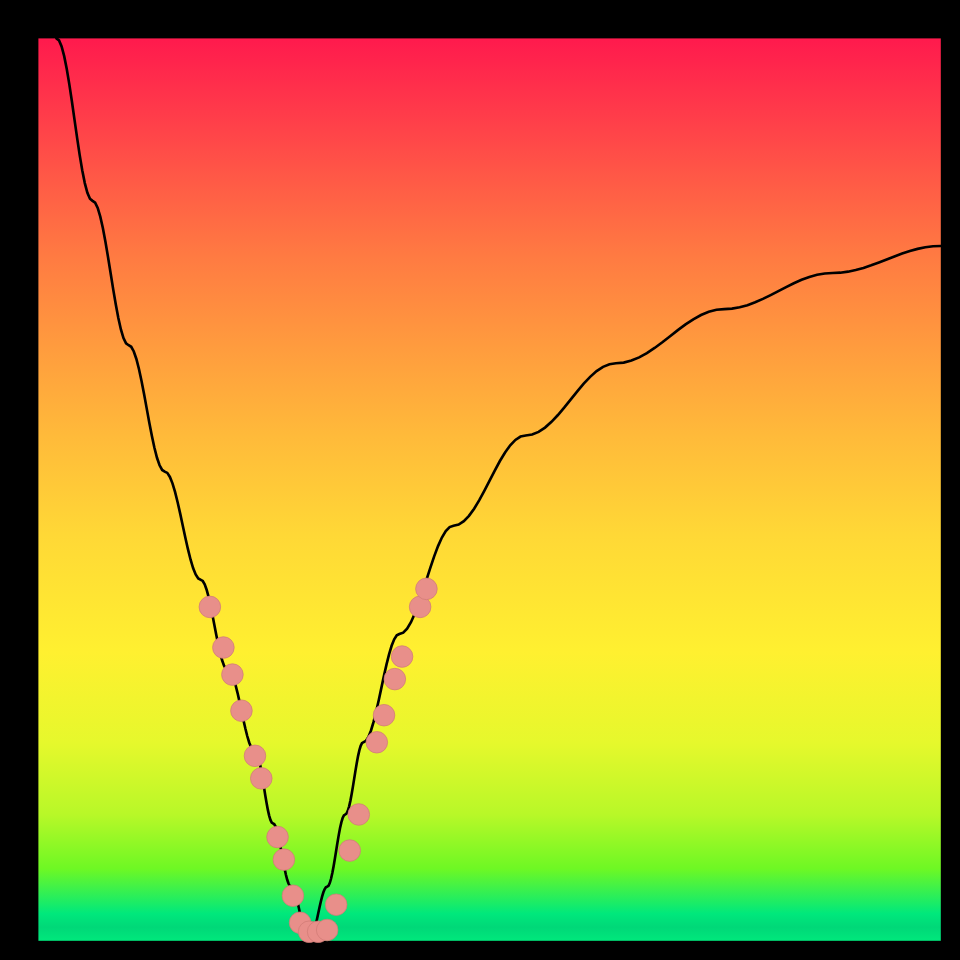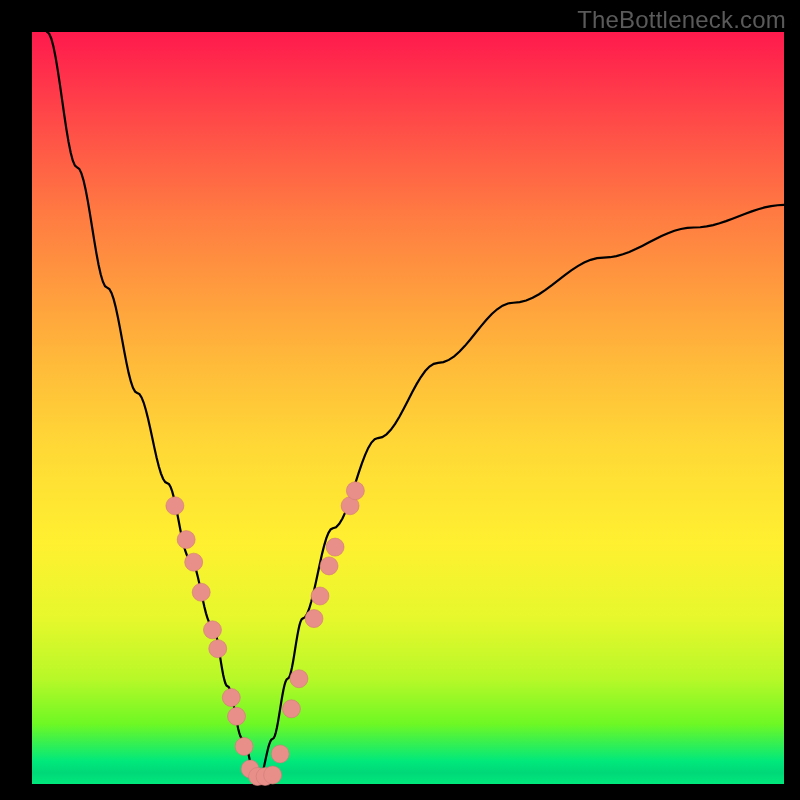--- a/index.html
+++ b/index.html
@@ -61,21 +61,20 @@
   .marker {
     fill: #e88f8a;
     stroke: #d07a75;
     stroke-width: 0.6;
   }
 </style>
 </head>
 <body>
 
 <div class="frame">
-  <div class="watermark">TheBottleneck.com</div>
   <div class="plot-area">
     <svg class="curve" viewBox="0 0 752 752">
       <path id="curvePath" class="curve-path" d="M15.04 0.00 L17.19 1.70 L19.34 6.70 L21.49 14.77 L23.63 25.48 L25.78 38.31 L27.93 52.62 L30.08 67.68 L32.23 82.74 L34.38 97.05 L36.53 109.88 L38.67 120.59 L40.82 128.66 L42.97 133.66 L45.12 135.36 L47.27 136.87 L49.42 141.32 L51.57 148.49 L53.71 158.01 L55.86 169.42 L58.01 182.13 L60.16 195.52 L62.31 208.91 L64.46 221.62 L66.61 233.03 L68.75 242.55 L70.90 249.72 L73.05 254.17 L75.20 255.68 L77.35 257.00 L79.50 260.89 L81.65 267.16 L83.79 275.50 L85.94 285.48 L88.09 296.61 L90.24 308.32 L92.39 320.03 L94.54 331.16 L96.69 341.14 L98.83 349.48 L100.98 355.75 L103.13 359.64 L105.28 360.96 L107.43 362.09 L109.58 365.43 L111.73 370.80 L113.87 377.95 L116.02 386.50 L118.17 396.04 L120.32 406.08 L122.47 416.12 L124.62 425.66 L126.77 434.21 L128.91 441.36 L131.06 446.73 L133.21 450.07 L135.36 451.20 L136.97 452.14 L138.58 454.92 L140.19 459.40 L141.81 465.36 L143.42 472.49 L145.03 480.43 L146.64 488.80 L148.25 497.17 L149.86 505.11 L151.47 512.24 L153.09 518.20 L154.70 522.68 L156.31 525.46 L157.92 526.40 L159.53 527.25 L161.14 529.75 L162.75 533.78 L164.37 539.14 L165.98 545.56 L167.59 552.71 L169.20 560.24 L170.81 567.77 L172.42 574.92 L174.03 581.34 L175.65 586.70 L177.26 590.73 L178.87 593.23 L180.48 594.08 L181.55 594.83 L182.63 597.06 L183.70 600.64 L184.78 605.41 L185.85 611.11 L186.93 617.47 L188.00 624.16 L189.07 630.85 L190.15 637.21 L191.22 642.91 L192.30 647.68 L193.37 651.26 L194.45 653.49 L195.52 654.24 L196.59 654.90 L197.67 656.85 L198.74 659.98 L199.82 664.15 L200.89 669.14 L201.97 674.70 L203.04 680.56 L204.11 686.42 L205.19 691.98 L206.26 696.97 L207.34 701.14 L208.41 704.27 L209.49 706.22 L210.56 706.88 L211.63 707.45 L212.71 709.11 L213.78 711.80 L214.86 715.37 L215.93 719.65 L217.01 724.42 L218.08 729.44 L219.15 734.46 L220.23 739.23 L221.30 743.51 L222.38 747.08 L223.45 749.77 L224.53 751.43 L225.60 752.00 L226.67 751.43 L227.75 749.77 L228.82 747.08 L229.90 743.51 L230.97 739.23 L232.05 734.46 L233.12 729.44 L234.19 724.42 L235.27 719.65 L236.34 715.37 L237.42 711.80 L238.49 709.11 L239.57 707.45 L240.64 706.88 L241.71 706.13 L242.79 703.90 L243.86 700.32 L244.94 695.55 L246.01 689.85 L247.09 683.49 L248.16 676.80 L249.23 670.11 L250.31 663.75 L251.38 658.05 L252.46 653.28 L253.53 649.70 L254.61 647.47 L255.68 646.72 L256.75 645.97 L257.83 643.74 L258.90 640.16 L259.98 635.39 L261.05 629.69 L262.13 623.33 L263.20 616.64 L264.27 609.95 L265.35 603.59 L266.42 597.89 L267.50 593.12 L268.57 589.54 L269.65 587.31 L270.72 586.56 L272.87 585.43 L275.02 582.09 L277.17 576.72 L279.31 569.57 L281.46 561.02 L283.61 551.48 L285.76 541.44 L287.91 531.40 L290.06 521.86 L292.21 513.31 L294.35 506.16 L296.50 500.79 L298.65 497.45 L300.80 496.32 L304.02 495.19 L307.25 491.85 L310.47 486.48 L313.69 479.33 L316.91 470.78 L320.14 461.24 L323.36 451.20 L326.58 441.16 L329.81 431.62 L333.03 423.07 L336.25 415.92 L339.47 410.55 L342.70 407.21 L345.92 406.08 L350.22 405.14 L354.51 402.36 L358.81 397.88 L363.11 391.92 L367.41 384.79 L371.70 376.85 L376.00 368.48 L380.30 360.11 L384.59 352.17 L388.89 345.04 L393.19 339.08 L397.49 334.60 L401.78 331.82 L406.08 330.88 L411.45 330.13 L416.82 327.90 L422.19 324.32 L427.57 319.55 L432.94 313.85 L438.31 307.49 L443.68 300.80 L449.05 294.11 L454.42 287.75 L459.79 282.05 L465.17 277.28 L470.54 273.70 L475.91 271.47 L481.28 270.72 L487.73 270.15 L494.17 268.49 L500.62 265.80 L507.06 262.23 L513.51 257.95 L519.95 253.18 L526.40 248.16 L532.85 243.14 L539.29 238.37 L545.74 234.09 L552.18 230.52 L558.63 227.83 L565.07 226.17 L571.52 225.60 L577.97 225.22 L584.41 224.11 L590.86 222.32 L597.30 219.94 L603.75 217.09 L610.19 213.91 L616.64 210.56 L623.09 207.21 L629.53 204.03 L635.98 201.18 L642.42 198.80 L648.87 197.01 L655.31 195.90 L661.76 195.52 L668.21 195.24 L674.65 194.40 L681.10 193.06 L687.54 191.27 L693.99 189.13 L700.43 186.75 L706.88 184.24 L713.33 181.73 L719.77 179.35 L726.22 177.21 L732.66 175.42 L739.11 174.08 L745.55 173.24 L752.00 172.96 "></path>
       <g id="markersGroup">
           <circle cx="142.88" cy="473.76" r="9" class="marker"></circle>
           <circle cx="154.16" cy="507.60" r="9" class="marker"></circle>
           <circle cx="161.68" cy="530.16" r="9" class="marker"></circle>
           <circle cx="169.20" cy="560.24" r="9" class="marker"></circle>
           <circle cx="180.48" cy="597.84" r="9" class="marker"></circle>
           <circle cx="185.74" cy="616.64" r="9" class="marker"></circle>

